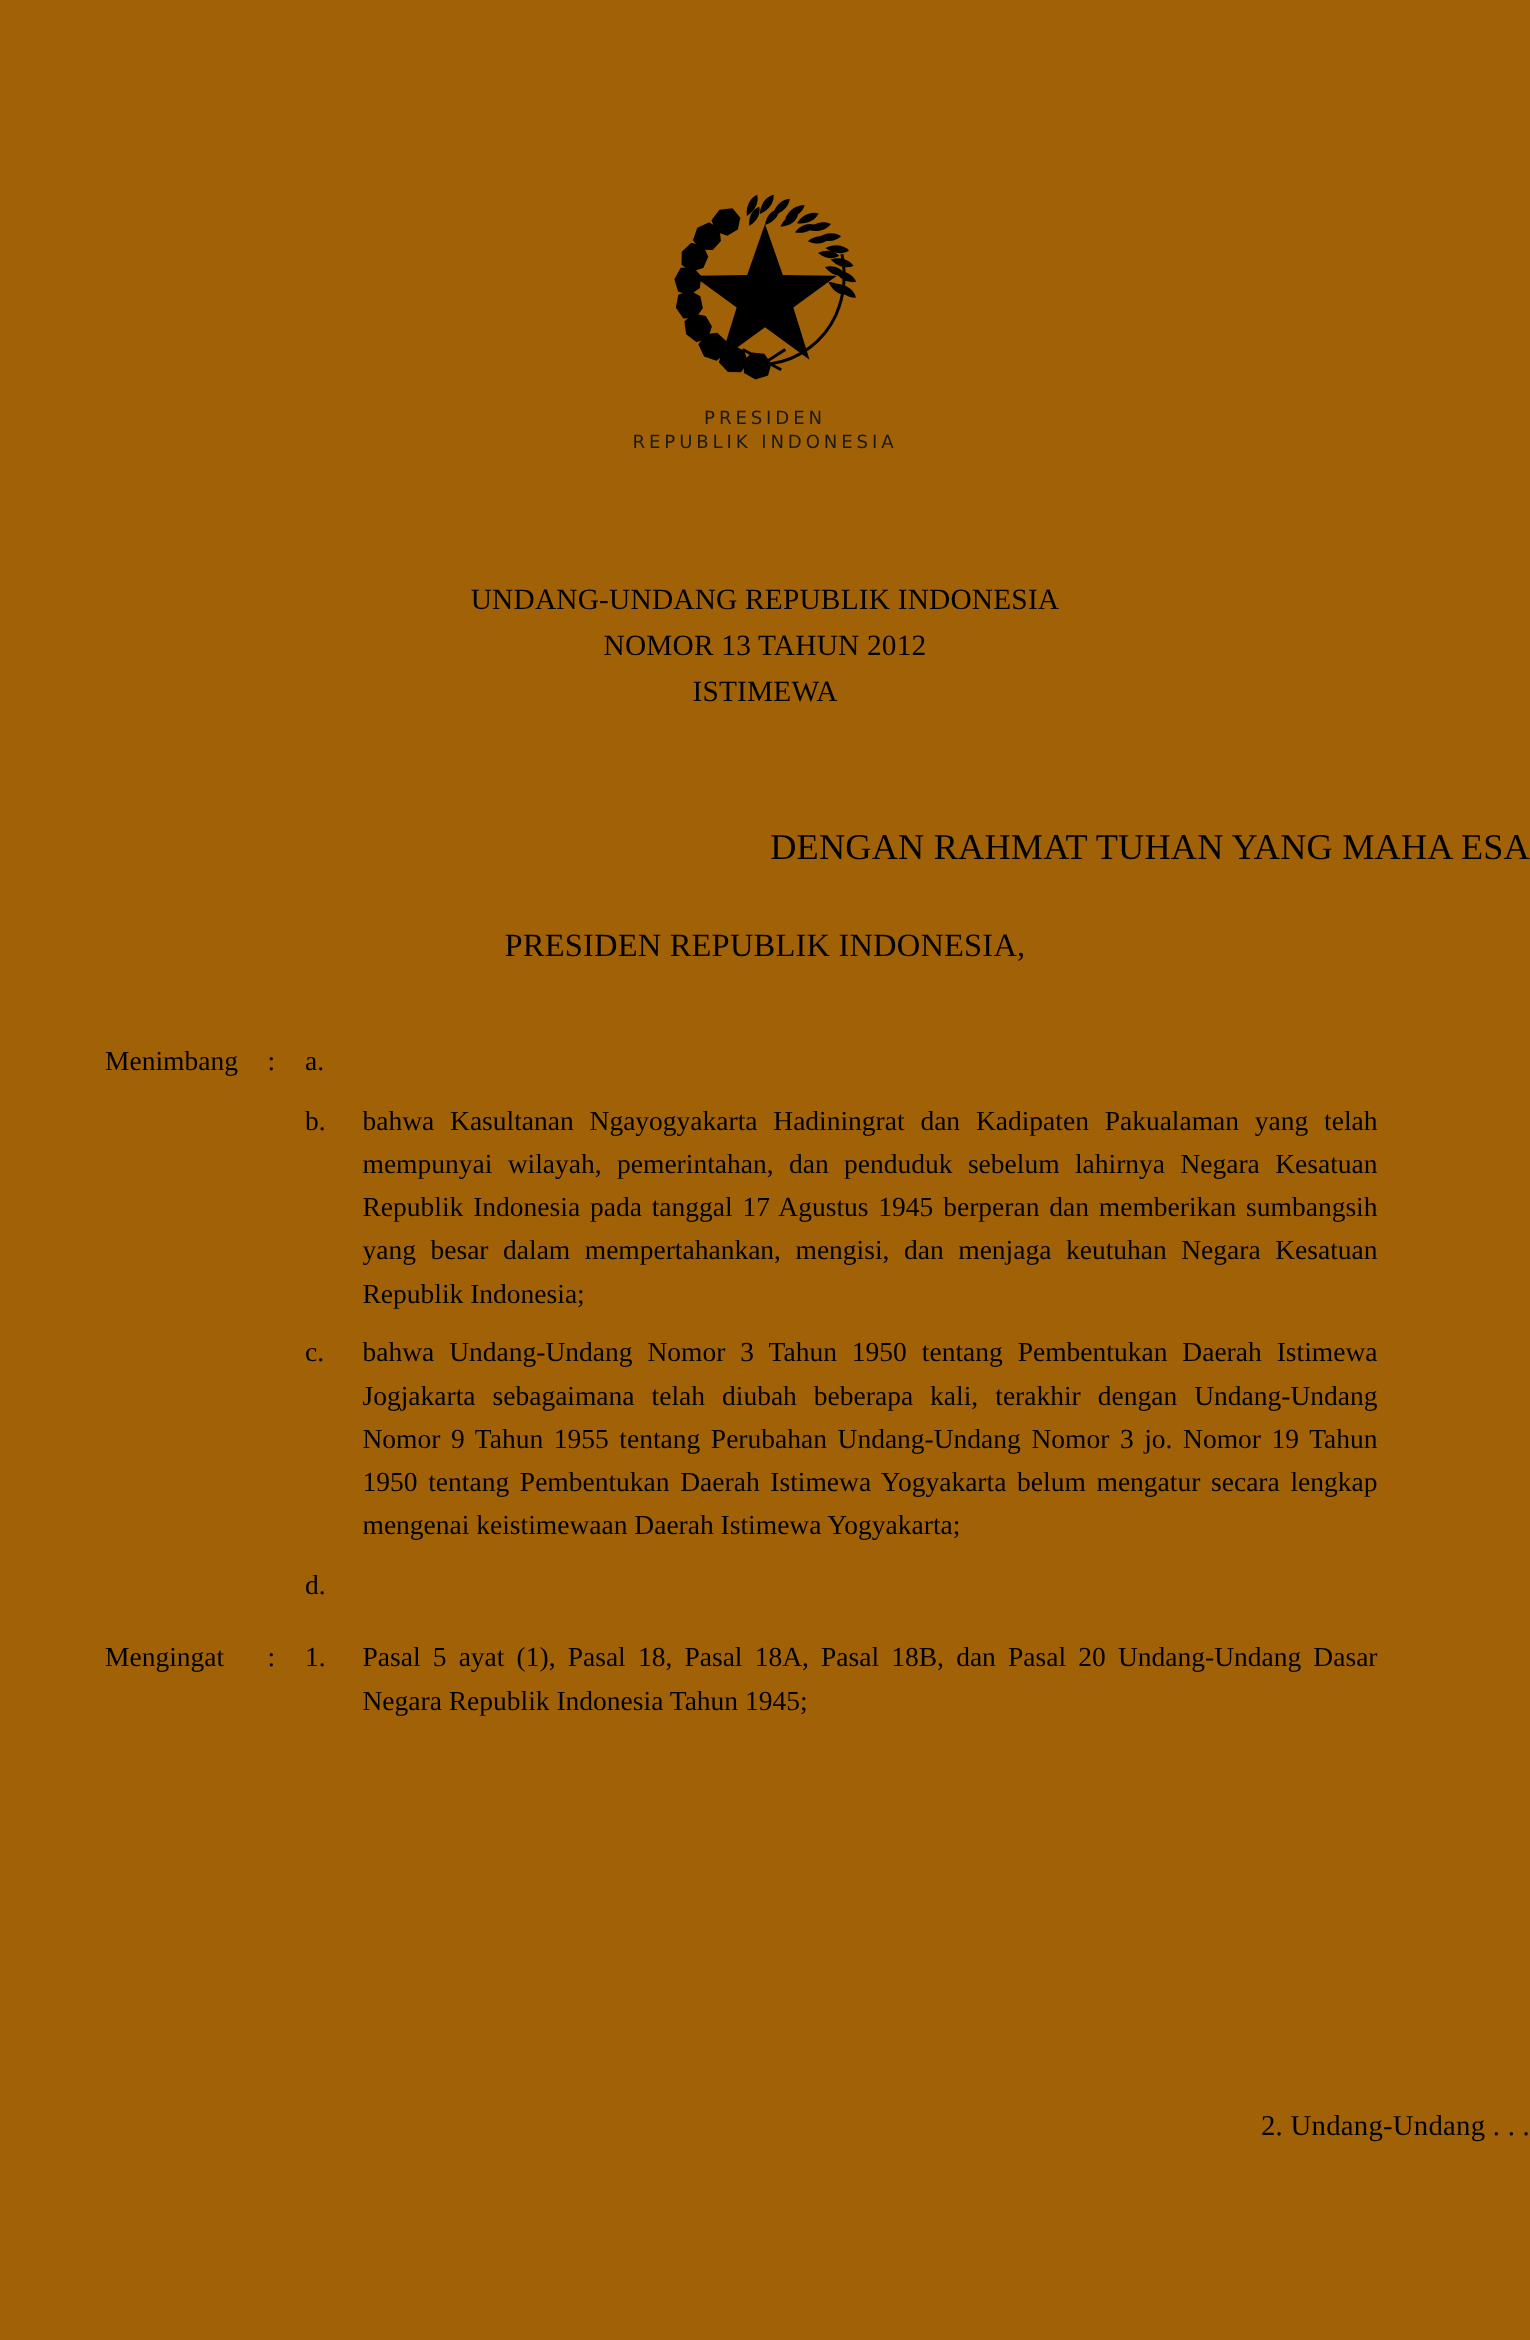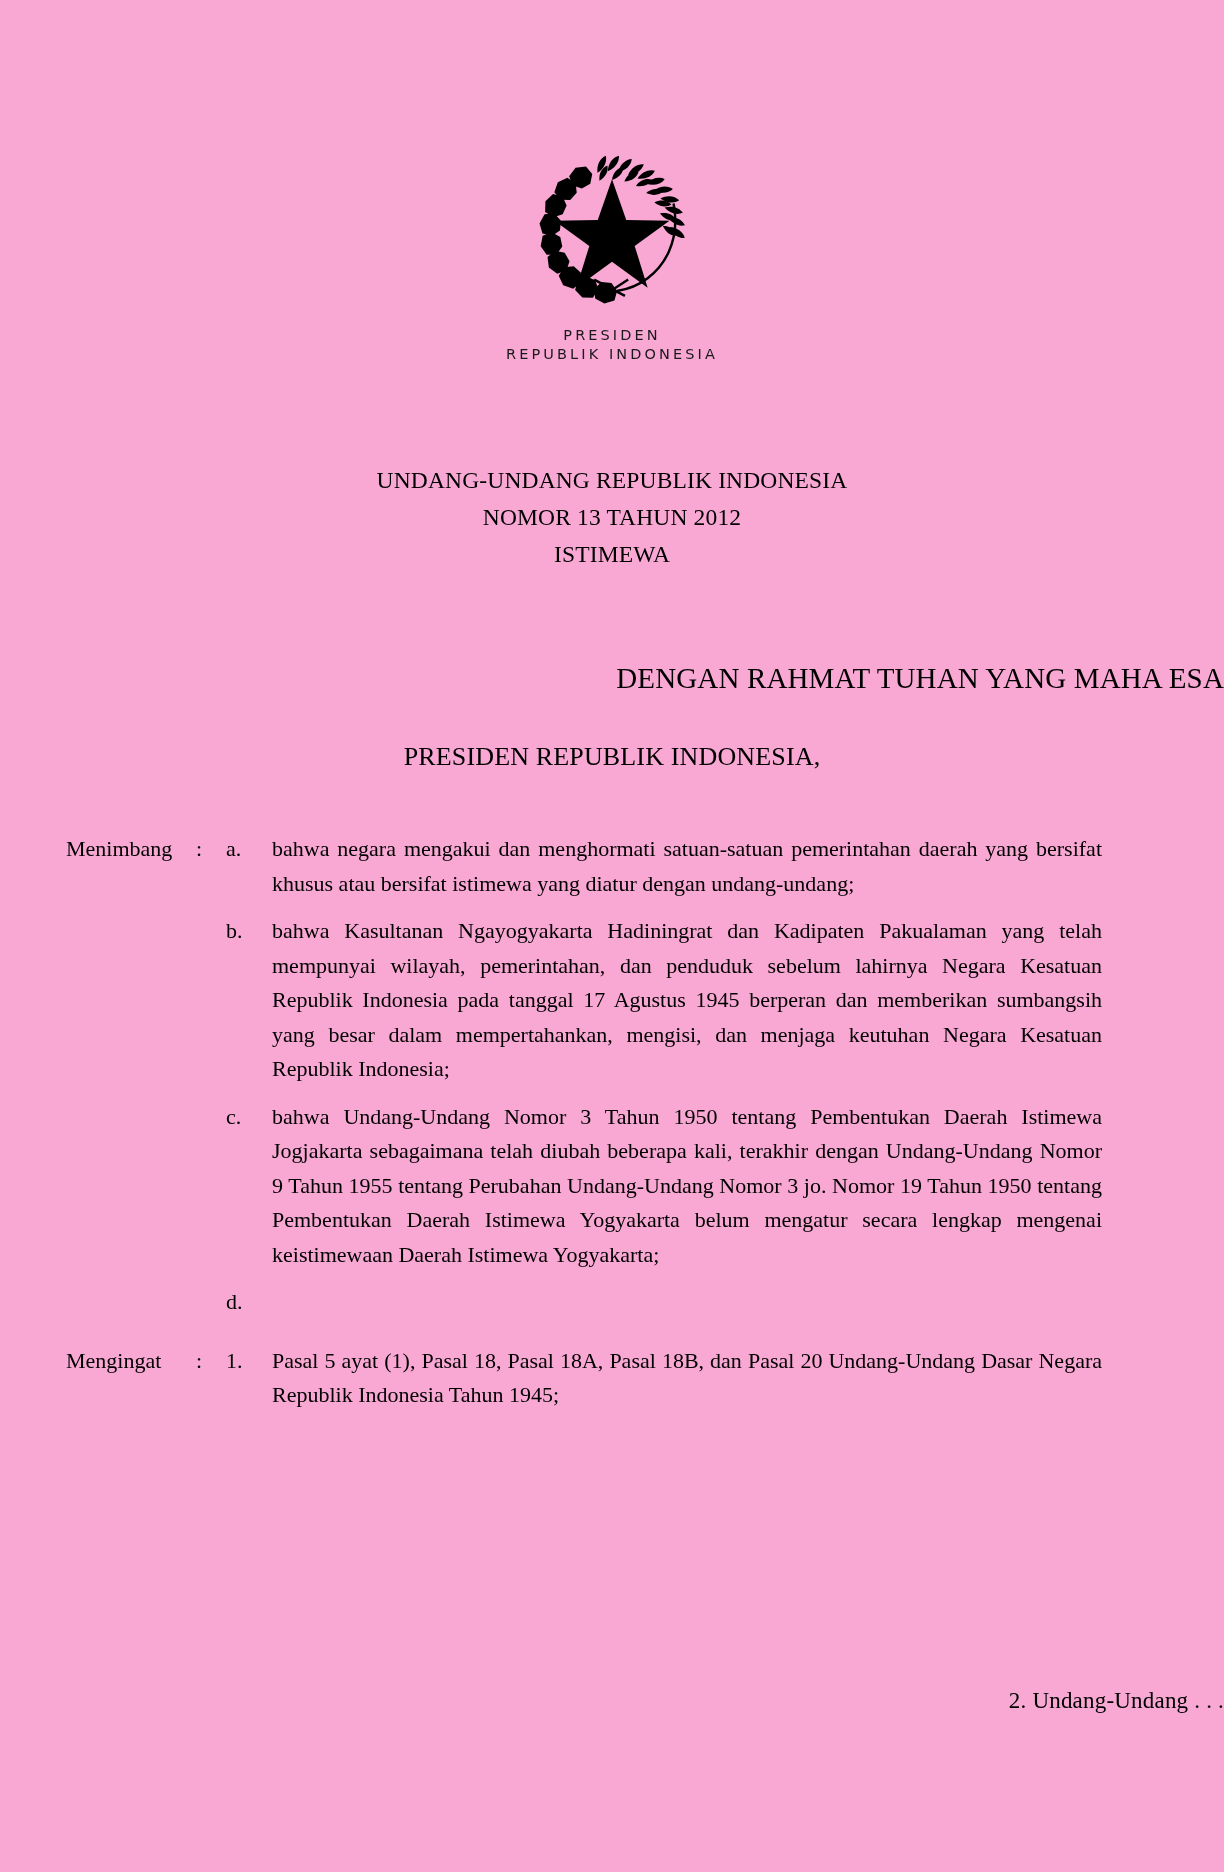--- a/index.html
+++ b/index.html
@@ -6,21 +6,21 @@
   html, body {
     margin: 0;
     padding: 0;
     background: #ffffff;
   }
   .page {
     position: relative;
     width: 1224px;
     height: 1872px;
     margin: 0 auto;
-    background: #f9a8d4;
+    background: #a16207;
     overflow: hidden;
     font-family: "Liberation Serif", "DejaVu Serif", serif;
     color: #000000;
     text-decoration: underline;
   }
 
   
   .emblem-block {
     position: absolute;
     top: 150px;
@@ -86,21 +86,21 @@
     left: 0;
     width: 1224px;
   }
   .clause-group { width: 1224px; }
 
   .clause-row {
     display: flex;
     align-items: flex-start;
     width: 1224px;
     box-sizing: border-box;
-    padding-left: 66px;
+    padding-left: 84px;
     padding-right: 122px;
   }
   .clause-label {
     flex: 0 0 130px;
     font-size: 22px;
     line-height: 34.5px;
     white-space: nowrap;
   }
   .clause-colon {
     flex: 0 0 30px;
@@ -269,21 +269,20 @@
   <div class="subtitle-1">DENGAN RAHMAT TUHAN YANG MAHA ESA</div>
   <div class="subtitle-2">PRESIDEN REPUBLIK INDONESIA,</div>
 
   <div class="body-area">
 
     <div class="clause-group">
       <div class="clause-row">
         <div class="clause-label">Menimbang</div>
         <div class="clause-colon">:</div>
         <div class="clause-marker">a.</div>
-        <div class="clause-text last-flush">bahwa negara mengakui dan menghormati satuan-satuan pemerintahan daerah yang bersifat khusus atau bersifat istimewa yang diatur dengan undang-undang;</div>
       </div>
 
       <div class="clause-row">
         <div class="clause-label"></div>
         <div class="clause-colon"></div>
         <div class="clause-marker">b.</div>
         <div class="clause-text last-flush">bahwa Kasultanan Ngayogyakarta Hadiningrat dan Kadipaten Pakualaman yang telah mempunyai wilayah, pemerintahan, dan penduduk sebelum lahirnya Negara Kesatuan Republik Indonesia pada tanggal 17 Agustus 1945 berperan dan memberikan sumbangsih yang besar dalam mempertahankan, mengisi, dan menjaga keutuhan Negara Kesatuan Republik Indonesia;</div>
       </div>
 
       <div class="clause-row">

